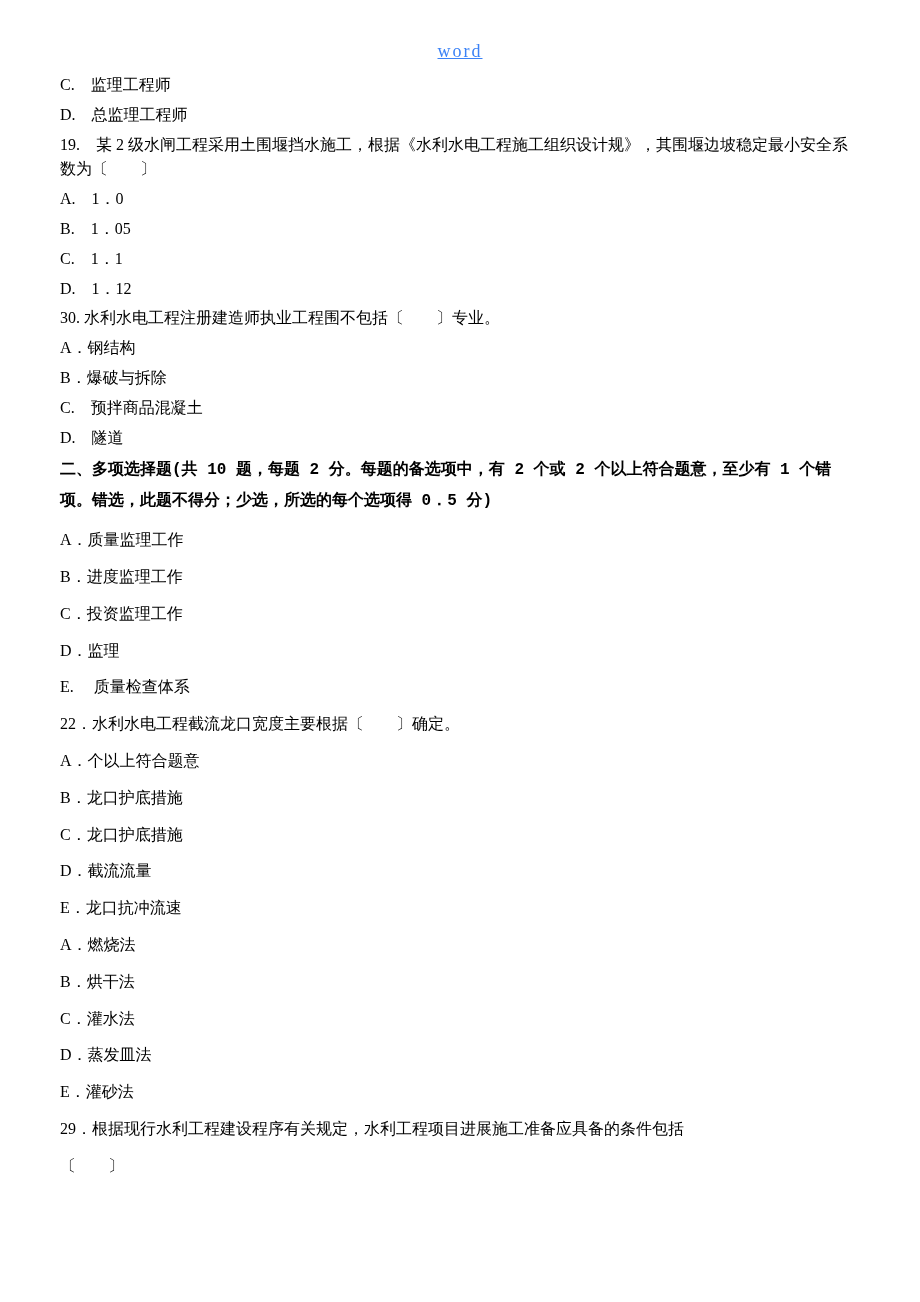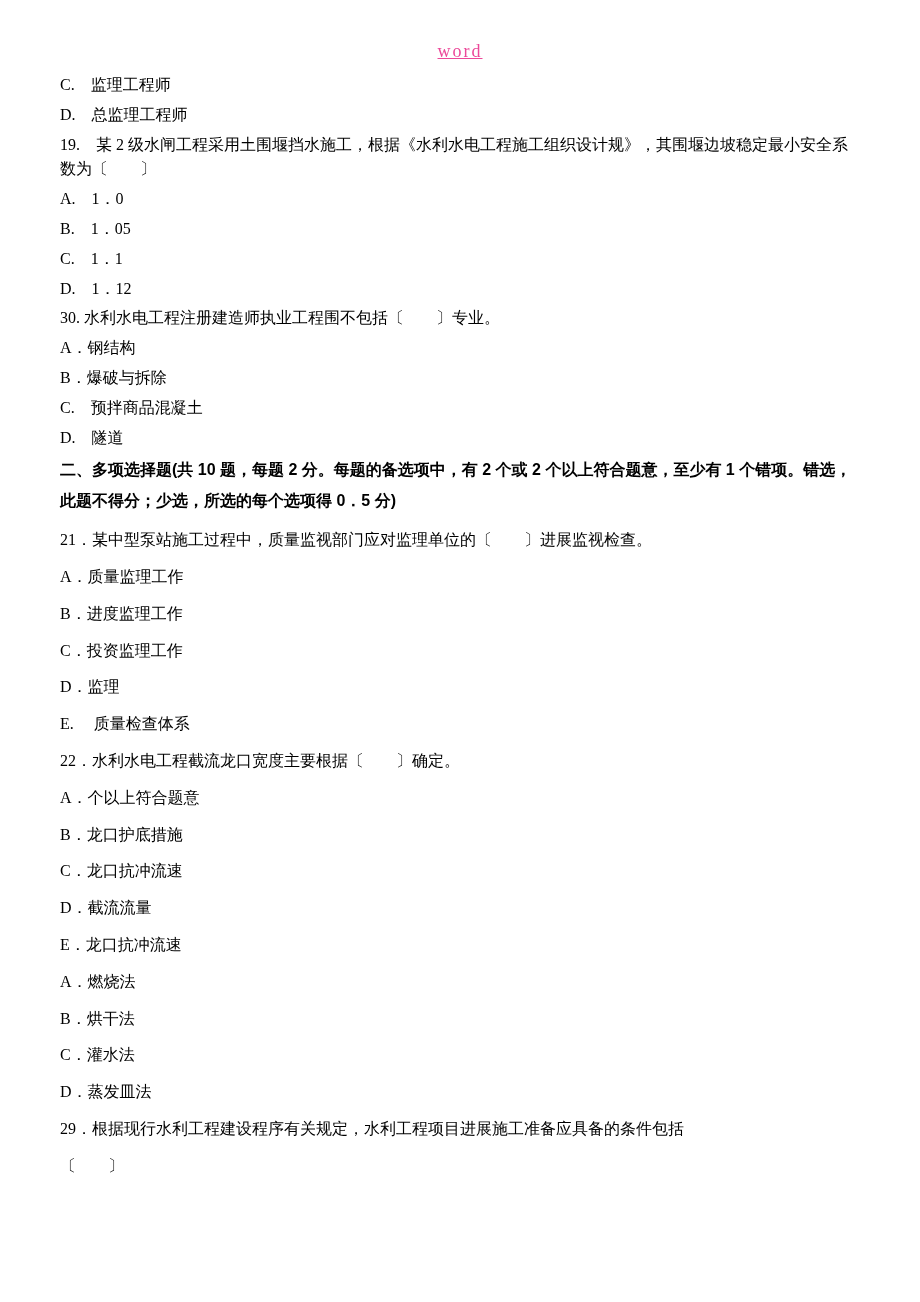--- a/index.html
+++ b/index.html
@@ -16,33 +16,33 @@
       line-height: 1.5;
       color: #000;
       padding: 38px 60px 40px 60px;
       position: relative;
     }
     .header-link {
       text-align: center;
       margin-bottom: 8px;
     }
     .header-link span {
-      color: #ec4899;
+      color: #3b82f6;
       text-decoration: underline;
       font-family: "Times New Roman", serif;
       font-size: 18px;
       letter-spacing: 2px;
     }
     .content-line {
       margin-bottom: 5px;
       line-height: 1.55;
     }
     .section-title {
       font-weight: bold;
-      font-family: Liberation Sans, sans-serif;
+      font-family: Liberation Mono, monospace;
       margin-top: 2px;
       margin-bottom: 12px;
       line-height: 1.9;
     }
     .section-body .content-line {
       margin-bottom: 12px;
       line-height: 1.55;
     }
   </style>
 </head>
@@ -71,42 +71,42 @@
   <div class="content-line">B．爆破与拆除</div>
   <div class="content-line">C.　预拌商品混凝土</div>
   <div class="content-line">D.　隧道</div>
 </div>
 
 <div class="section-title">二、多项选择题(共 10 题，每题 2 分。每题的备选项中，有 2 个或 2 个以上符合题意，至少有 1 个错项。错选，此题不得分；少选，所选的每个选项得 0．5 分)</div>
 
 <div class="section-body">
 
 <div>
-  <div class="content-line">21．某中型泵站施工过程中，质量监视部门应对监理单位的〔　　〕进展监视检查。</div>
   <div class="content-line">A．质量监理工作</div>
   <div class="content-line">B．进度监理工作</div>
   <div class="content-line">C．投资监理工作</div>
   <div class="content-line">D．监理</div>
   <div class="content-line">E. 　质量检查体系</div>
 </div>
 
 <div>
   <div class="content-line">22．水利水电工程截流龙口宽度主要根据〔　　〕确定。</div>
   <div class="content-line">A．个以上符合题意</div>
   <div class="content-line">B．龙口护底措施</div>
-  <div class="content-line">C．龙口抗冲流速</div>
+  <div class="content-line">C．龙口护底措施</div>
   <div class="content-line">D．截流流量</div>
   <div class="content-line">E．龙口抗冲流速</div>
 </div>
 
 <div>
   <div class="content-line">A．燃烧法</div>
   <div class="content-line">B．烘干法</div>
   <div class="content-line">C．灌水法</div>
   <div class="content-line">D．蒸发皿法</div>
+  <div class="content-line">E．灌砂法</div>
 </div>
 
 <div>
   <div class="content-line">29．根据现行水利工程建设程序有关规定，水利工程项目进展施工准备应具备的条件包括</div>
   <div class="content-line">〔　　〕</div>
 
 </div>
 
 </div>
 

